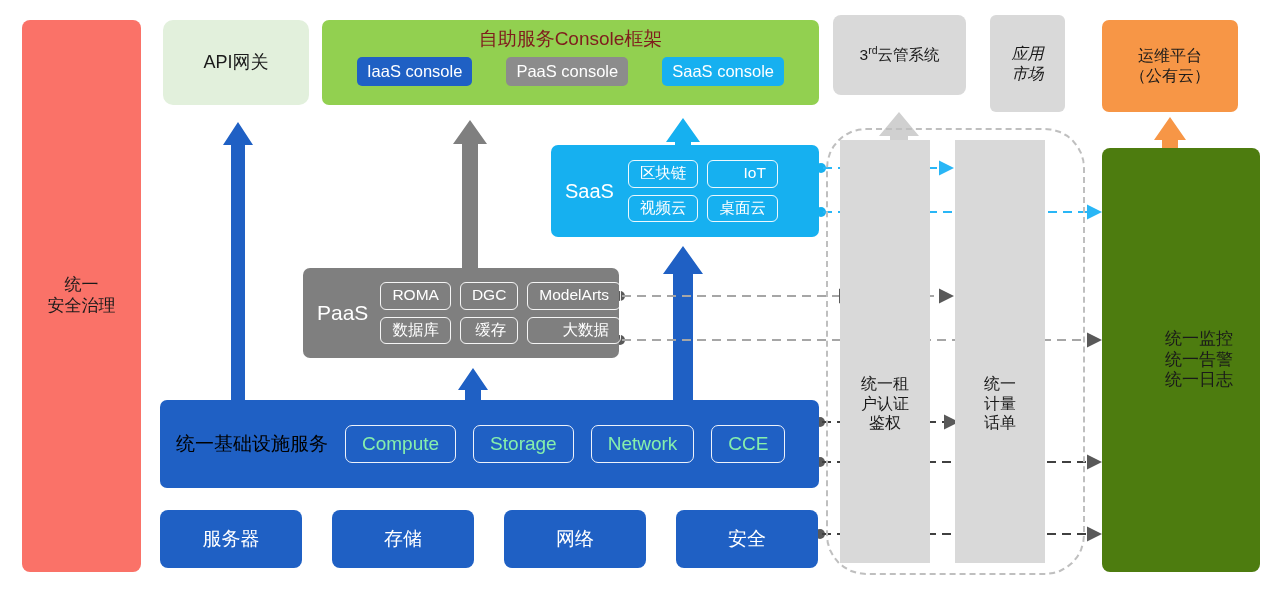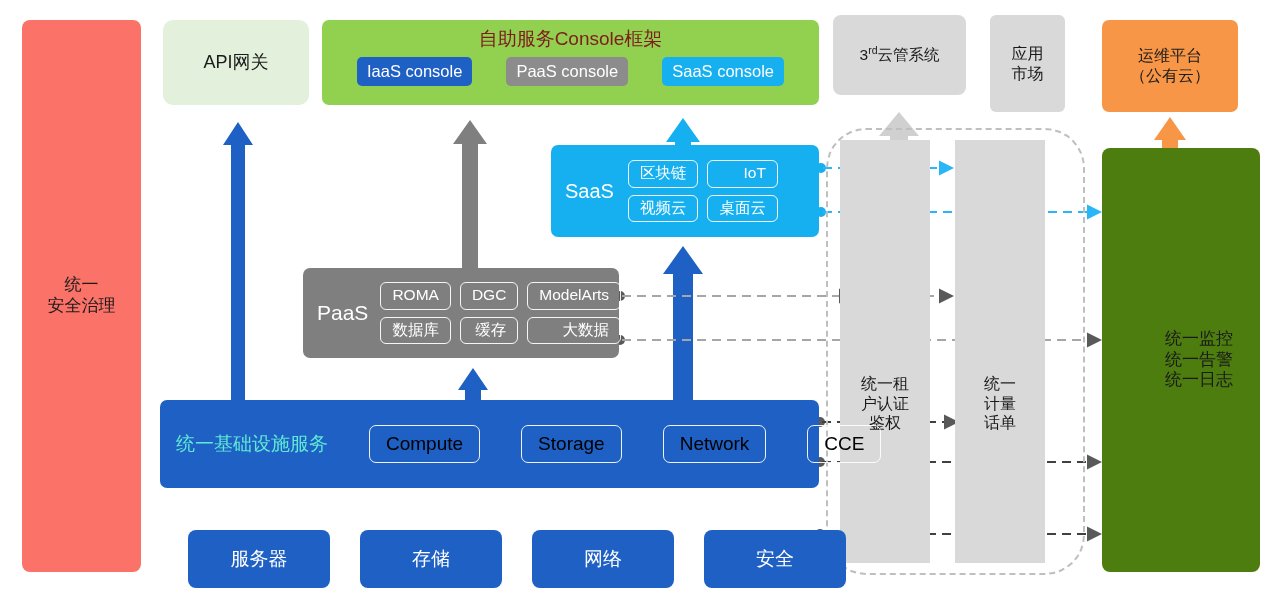--- a/index.html
+++ b/index.html
@@ -74,21 +74,21 @@
     white-space: nowrap;
   }
 
   
   #cloudmgr {
     left: 833px; top: 15px; width: 133px; height: 80px;
     background: #d9d9d9; color: #1a1a1a; font-size: 15.5px; border-radius: 8px;
   }
   #appmarket {
     left: 990px; top: 15px; width: 75px; height: 97px;
-    background: #d9d9d9; color: #1a1a1a; font-size: 16px;
+    background: #d9d9d9; color: #1a1a1a; font-size: 16px; font-style: italic;
   }
 
   
   #ops-top {
     left: 1102px; top: 20px; width: 136px; height: 92px;
     background: #f79646; color: #1a1a1a; font-size: 16px;
   }
   #ops-body {
     left: 1102px; top: 148px; width: 158px; height: 424px;
     background: #4d7c0f; color: #1a1a1a; font-size: 17px;
@@ -136,37 +136,35 @@
   }
 
   
   #infra {
     left: 160px; top: 400px; width: 659px; height: 88px;
     background: #1f60c4;
     justify-content: flex-start;
     padding-left: 16px;
     gap: 17px;
   }
-  #infra-label { color: #5eead4; font-size: 19px; white-space: nowrap; }
+  #infra-label { color: #000000; font-size: 19px; white-space: nowrap; }
   .infra-chip {
     border: 1.6px solid rgba(255,255,255,0.92);
     border-radius: 7px;
-    color: #000000;
+    color: #86efac;
     font-size: 19px;
     padding: 6px 16px 7px 16px;
     white-space: nowrap;
-    margin-left: 24px;
   }
 
   
   .hw-box {
-    top: 530px; width: 142px; height: 58px;
+    top: 510px; width: 142px; height: 58px;
     background: #1f60c4; color: #ffffff; font-size: 19px;
     border-radius: 8px;
-    margin-left: 28px;
   }
 
   
   #capsule {
     position: absolute;
     left: 826px; top: 128px; width: 259px; height: 447px;
     border: 2.5px dashed #bfbfbf;
     border-radius: 40px;
     box-sizing: border-box;
   }

